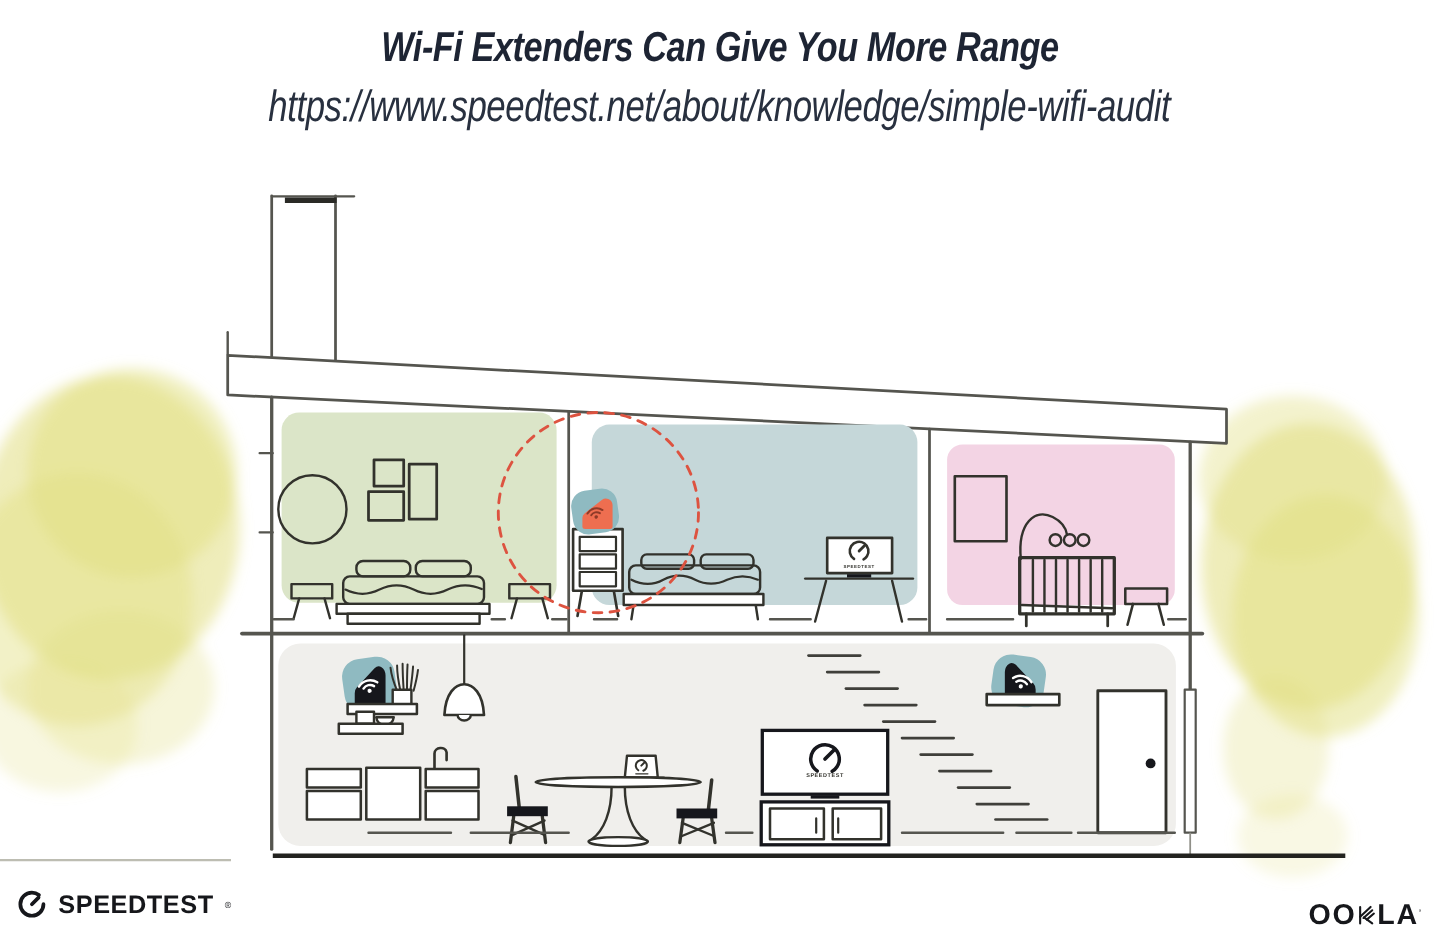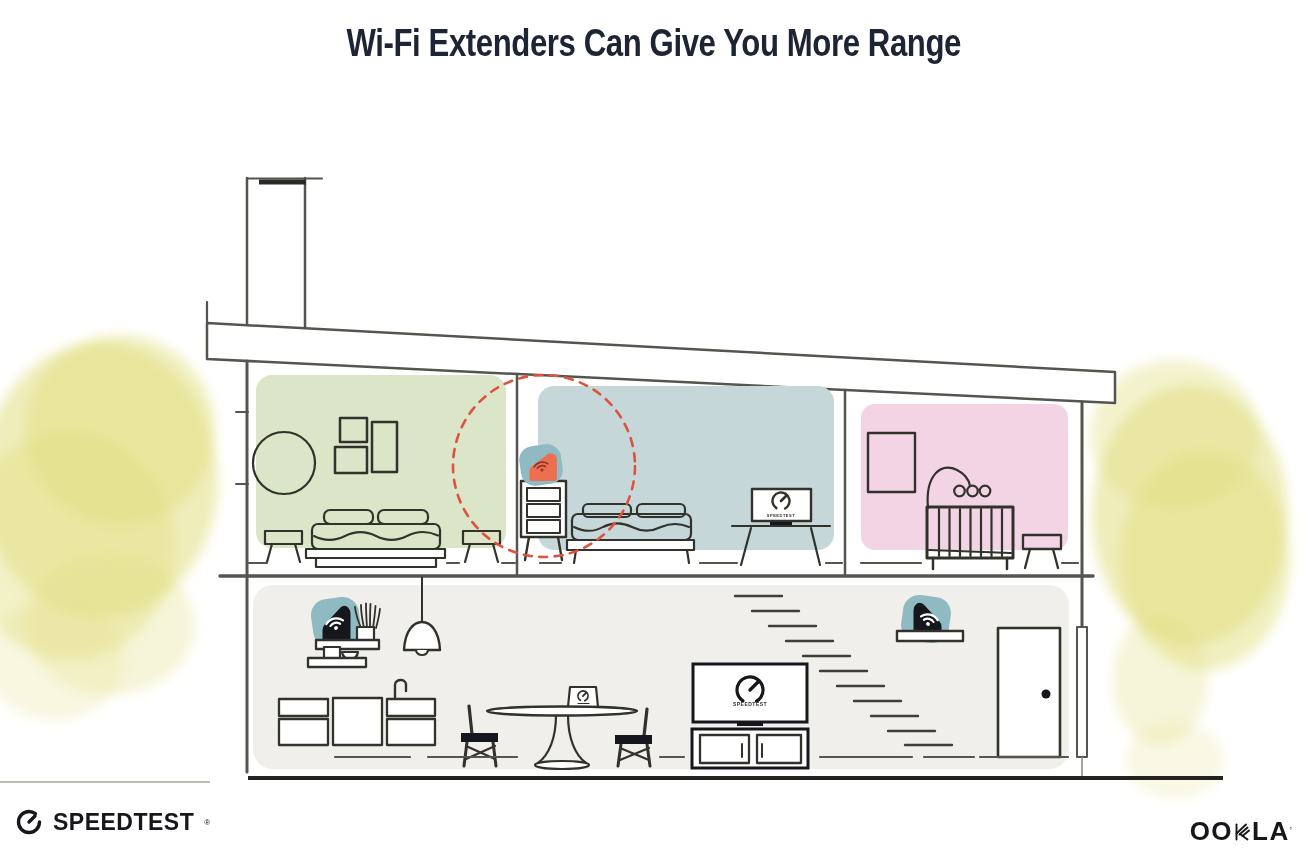--- a/index.html
+++ b/index.html
@@ -1,18 +1,18 @@
 <!DOCTYPE html>
 <html style="--c-title-ink: #1d2433; --c-url-ink: #28303f; --c-line: #55554f; --c-ink: #32322c; --c-black: #16171c; --c-room-green: #dbe5c8; --c-room-blue: #c5d7d9; --c-room-pink: #f3d4e4; --c-floor-gray: #f0efec; --c-device-teal: #8fbac1; --c-extender-orange: #ee6e50; --c-wifi-on-orange: #8d3a28; --c-range-red: #dd5340; --c-tree-yellow: #e2df82; --c-logo-ink: #16171b;"><head>
 <meta charset="utf-8">
 <style>
   html,body{margin:0;padding:0;background:#fff;}
   .page{position:relative;width:1308px;height:861px;background:#ffffff;overflow:hidden;
         font-family:"Liberation Sans",sans-serif;}
-  .header{position:absolute;top:22px;left:0;width:100%;text-align:center;}
+  .header{position:absolute;top:22px;left:0;width:100%;text-align:center;font-style:italic;}
   .title{display:inline-block;transform:scaleX(.82);transform-origin:center;
          font-size:38px;font-weight:700;letter-spacing:-.5px;color:var(--c-title-ink);}
   .url{margin-top:10px;}
   .url span{display:inline-block;transform:scaleX(.79);transform-origin:center;
             font-size:40px;font-weight:400;letter-spacing:-.5px;color:var(--c-url-ink);}
   .scene{position:absolute;top:0;left:0;}
   
   .w{stroke:var(--c-line);fill:none;stroke-linecap:round;}
   .wf{stroke:var(--c-line);fill:#fff;stroke-linejoin:round;}
   .k{stroke:var(--c-ink);fill:none;stroke-linecap:round;stroke-linejoin:round;}
@@ -27,20 +27,21 @@
   .ook-tm{font-size:10px;color:var(--c-logo-ink);vertical-align:10px;}
   .kglyph{margin:0 1px;}
 </style>
 </head>
 <body>
 
 <div class="page">
 
   <div class="header">
     <h1 style="margin:0;font-size:0;"><span class="title">Wi-Fi Extenders Can Give You More Range</span></h1>
+    <div class="url"><span>https://www.speedtest.net/about/knowledge/simple-wifi-audit</span></div>
   </div>
 
   <svg class="scene" width="1308" height="861" viewBox="0 0 1308 861">
     <defs>
       <filter id="soft" x="-40%" y="-40%" width="180%" height="180%">
         <feGaussianBlur stdDeviation="6"></feGaussianBlur>
       </filter>
       <path id="dev" d="M5,38 L28,38 Q30.5,38 30.5,35.5 L30.5,9.5 Q30.5,4.5 26.5,2.2 Q23.5,0.6 20.5,3.2 L4.5,19.5 Q2.5,21.5 2.5,24.5 L2.5,35.5 Q2.5,38 5,38 Z"></path>
       <g id="wifi">
         <circle cx="0" cy="0" r="2" fill="currentColor"></circle>

